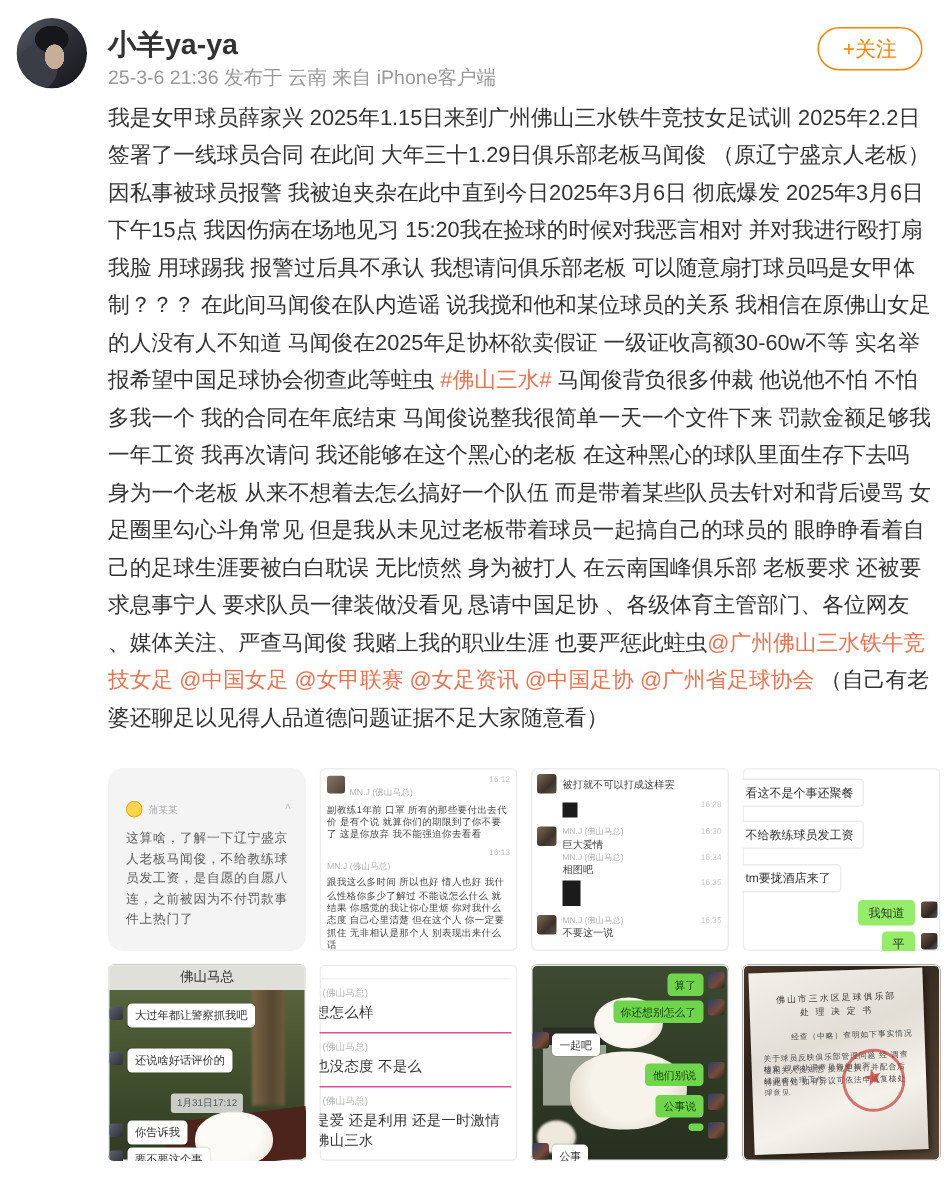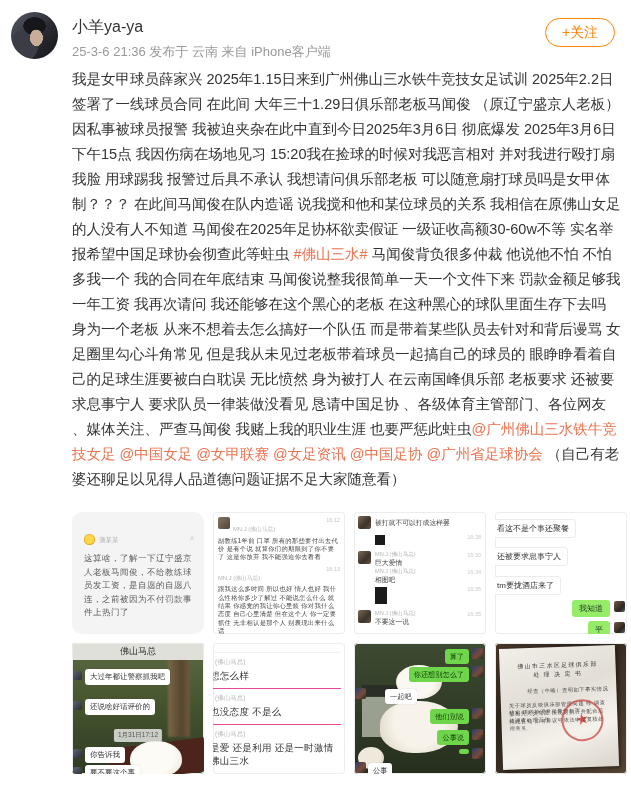--- a/index.html
+++ b/index.html
@@ -6,21 +6,21 @@
   .page{position:relative;width:631px;height:788px;background:#fff;overflow:hidden;
         font-family:"Liberation Sans","DejaVu Sans",sans-serif;}
   
   .avatar{position:absolute;left:11px;top:12px;width:47px;height:47px;border-radius:50%;
     background:
       radial-gradient(ellipse 11px 14px at 54% 55%, #c8ad98 58%, rgba(0,0,0,0) 60%),
       radial-gradient(ellipse 20px 16px at 50% 30%, #17171b 55%, rgba(0,0,0,0) 57%),
       radial-gradient(ellipse 26px 30px at 30% 70%, #3a3d45 50%, rgba(0,0,0,0) 52%),
       linear-gradient(135deg,#565b66 0%,#2b2c33 55%,#141519 100%);
     box-shadow:0 0 0 1px rgba(0,0,0,.06) inset;}
-  .username{position:absolute;left:72px;top:17px;font-size:16px;font-weight:normal;color:#333;text-align:center;}
+  .username{position:absolute;left:72px;top:17px;font-size:19px;font-weight:bold;color:#333;text-align:center;}
   .meta{position:absolute;left:72px;top:43px;font-size:13px;color:#999;}
   .follow-btn{position:absolute;left:545px;top:18px;width:68px;height:27px;border:1.5px solid var(--accent,#ff8200);
     border-radius:16px;background:#fff;color:var(--accent,#ff8200);font-size:14px;line-height:27px;text-align:center;cursor:pointer;}
   
   .body-text{position:absolute;left:72px;top:67px;width:551px;margin:0;font-size:14.5px;line-height:25px;color:#333;
     word-break:break-all;}
   .body-text .link{color:var(--link,#eb7350);cursor:pointer;}
   
   .grid{position:absolute;left:72px;top:512px;width:555px;display:grid;
     grid-template-columns:repeat(4,132px);grid-template-rows:122px 131px;gap:9px;}
@@ -160,21 +160,21 @@
         </div>
         <div class="row">
           <span class="li-av"></span>
           <span class="li-name">MN.J (佛山马总)</span>
           <span class="li-text">不要这一说</span>
           <span class="li-time">16:35</span>
         </div>
       </div>
       <div class="tile">
         <div class="gc-left" style="top: 7px;">看这不是个事还聚餐</div>
-        <div class="gc-left" style="top: 35px;">还被要求息事宁人</div>
+        <div class="gc-left" style="top: 35px;">不给教练球员发工资</div>
         <div class="gc-left" style="top: 64px;">tm要拢酒店来了</div>
         <div class="gc-right" style="top: 88px;">我知道</div>
         <span class="gc-av" style="top: 89px;"></span>
         <div class="gc-right" style="top: 109px;">平</div>
         <span class="gc-av" style="top: 110px;"></span>
       </div>
       <div class="tile t-photochat">
         <div class="pc-trunk"></div>
         <div class="pc-roof"></div>
         <div class="pc-cat"></div>
@@ -207,21 +207,21 @@
       </div>
       <div class="tile t-catchat">
         <div class="cat-temple"></div>
         <div class="cat-blob1"></div>
         <div class="cat-blob2"></div>
         <div class="cat-blob3"></div>
         <div class="ct-right" style="top: 6px;">算了</div>
         <span class="ct-av" style="right: 3px; top: 5px;"></span>
         <div class="ct-right" style="top: 24px;">你还想别怎么了</div>
         <span class="ct-av" style="right: 3px; top: 23px;"></span>
-        <div class="ct-left" style="top: 46px; margin-left: 17px;">一起吧</div>
+        <div class="ct-left" style="top: 46px;">一起吧</div>
         <span class="ct-av" style="left: 1px; top: 45px;"></span>
         <div class="ct-right" style="top: 66px;">他们别说</div>
         <span class="ct-av" style="right: 3px; top: 65px;"></span>
         <div class="ct-right" style="top: 87px;">公事说</div>
         <span class="ct-av" style="right: 3px; top: 86px;"></span>
         <div class="ct-right" style="top: 106px;"><span class="ct-censor"></span></div>
         <span class="ct-av" style="right: 3px; top: 105px;"></span>
         <div class="ct-left" style="top: 120px;">公事</div>
         <span class="ct-av" style="left: 1px; top: 119px;"></span>
       </div>

